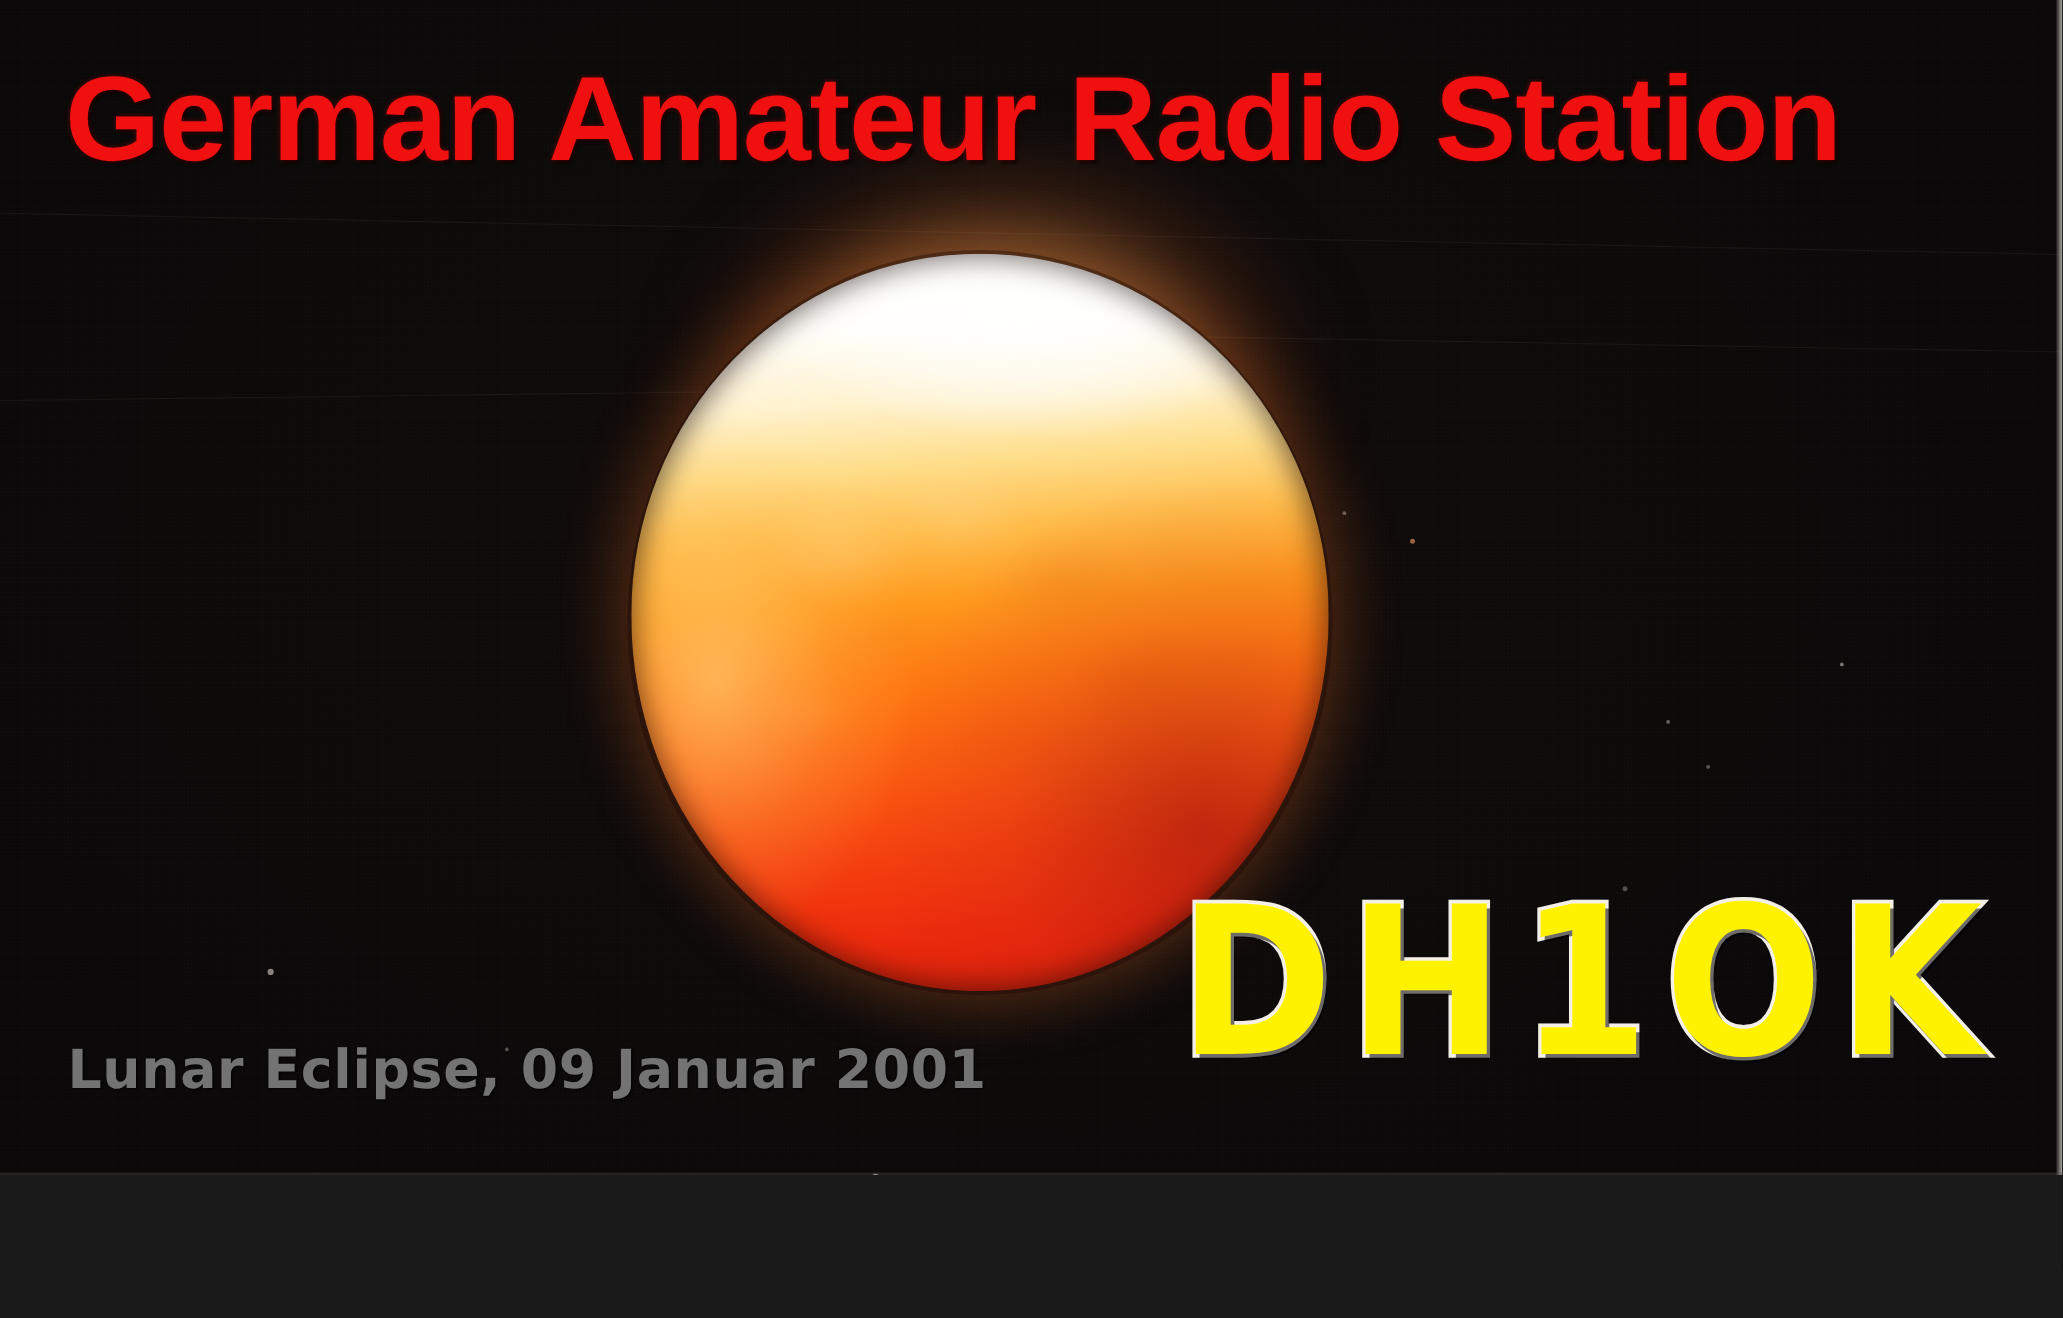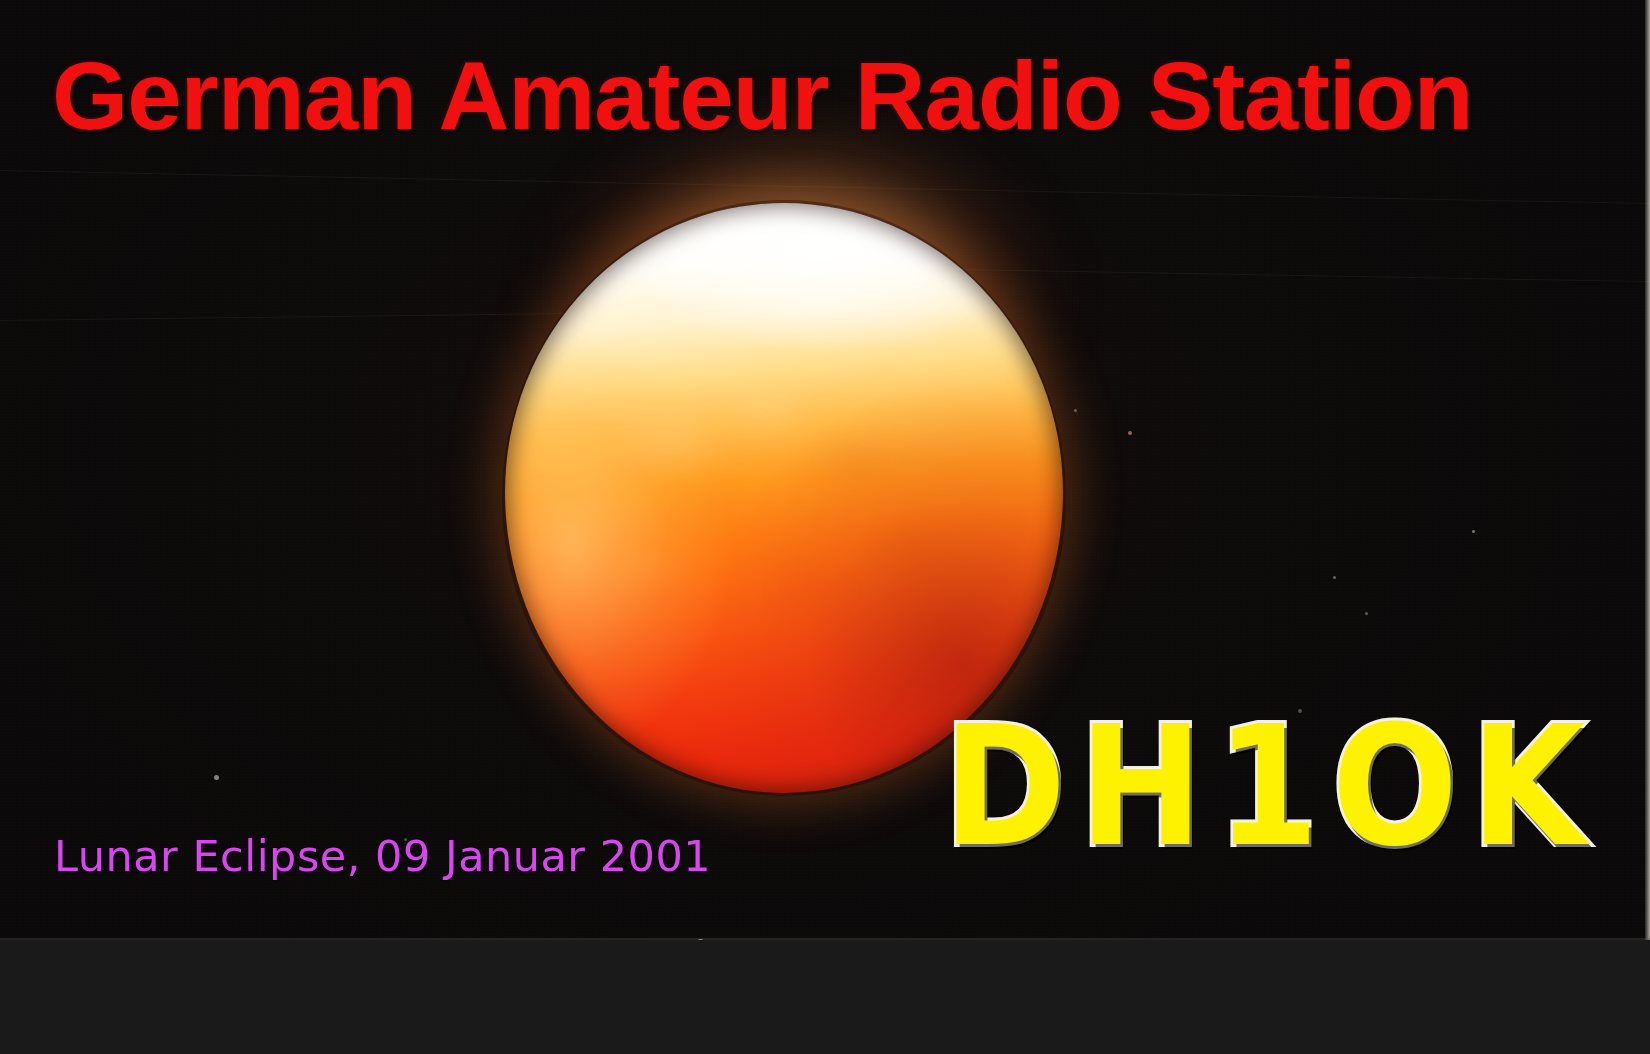--- a/index.html
+++ b/index.html
@@ -166,25 +166,25 @@
       3px 4px 0 rgba(0,0,0,.55),
       0 0 2px rgba(255,255,255,.6);
   }
 
   
   .caption {
     position: absolute;
     left: 54px;
     bottom: 62px;
     font-family: "DejaVu Sans", sans-serif;
-    font-weight: 400;
+    font-weight: 700;
     font-size: 43px;
     line-height: 1;
     letter-spacing: .5px;
-    color: #d946ef;
+    color: #737373;
     white-space: nowrap;
     transform: scaleX(1.0);
     transform-origin: left bottom;
     text-shadow: 1px 1px 2px rgba(0,0,0,.8);
   }
 
   
   .scan-edge {
     position: absolute;
     top: 0;

